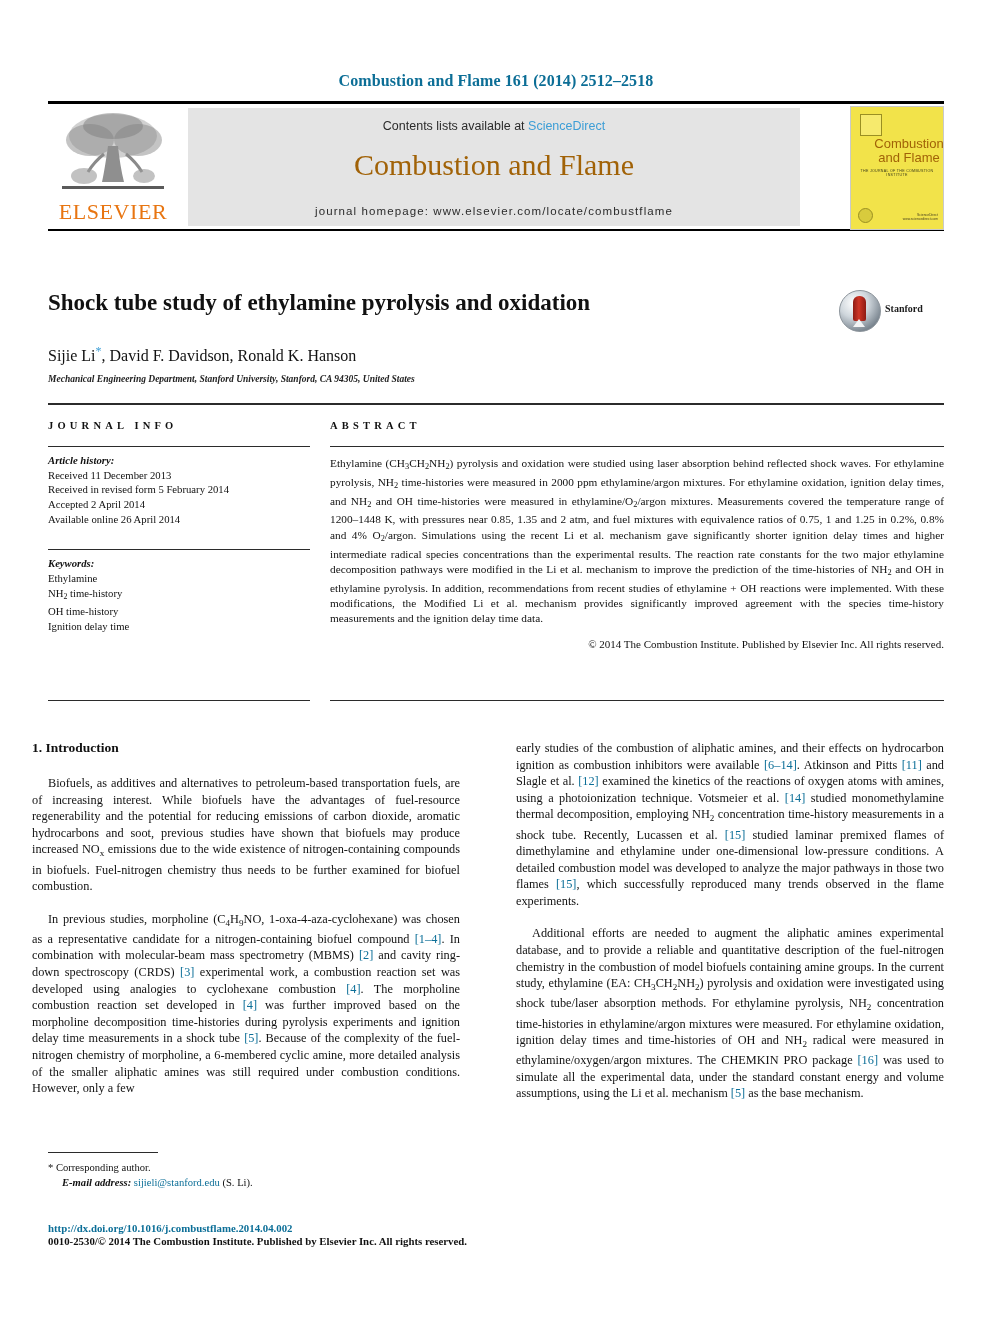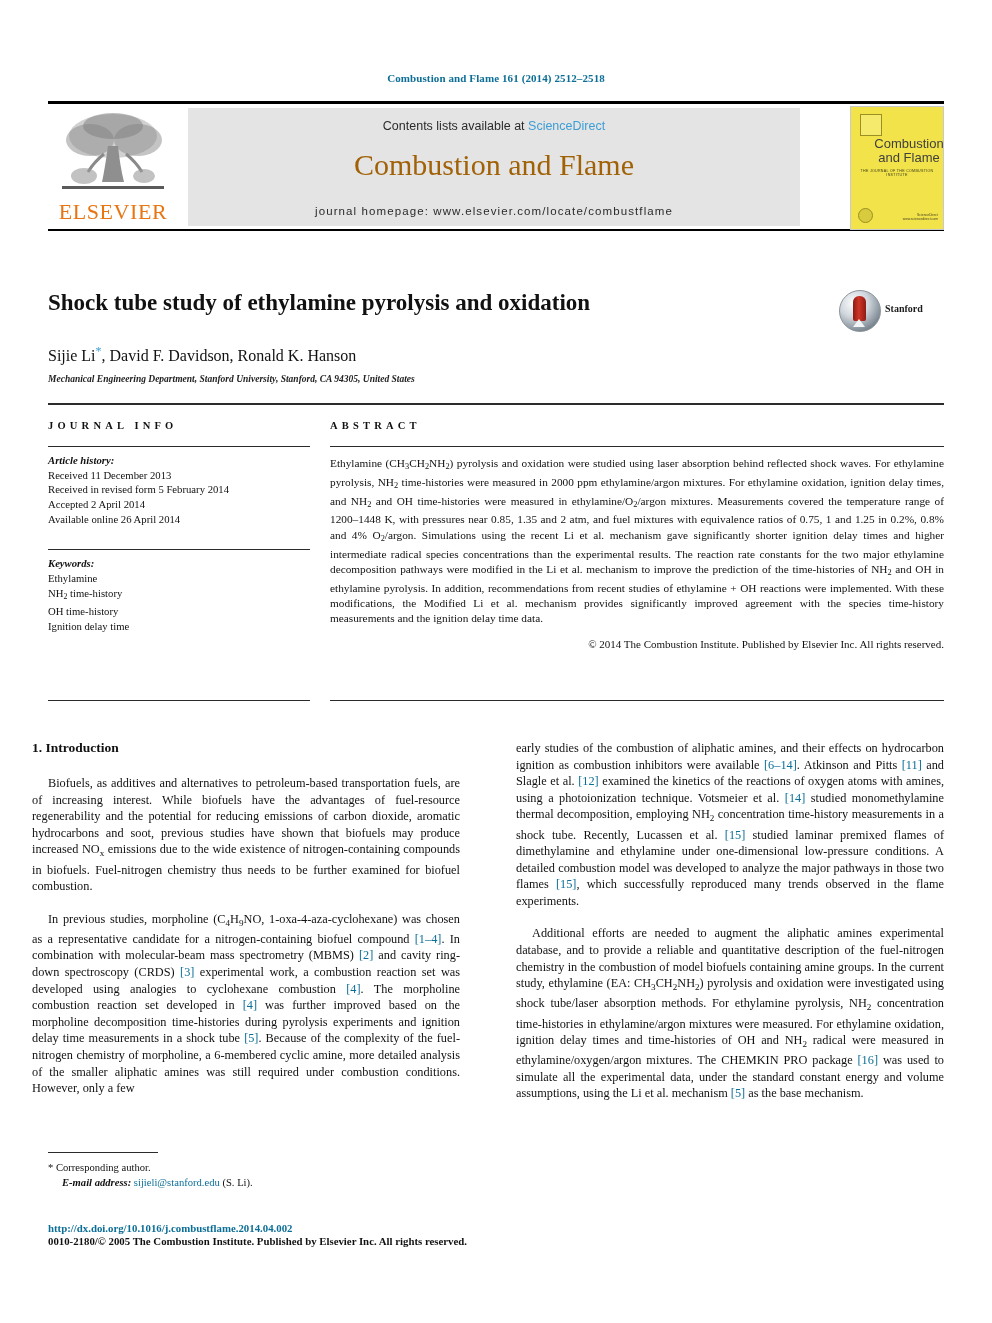--- a/index.html
+++ b/index.html
@@ -24,21 +24,21 @@
   }
 
   
   .running-head {
     position: absolute;
     left: 0; top: 72px;
     width: 992px;
     text-align: center;
     font-family: "Liberation Serif", serif;
     font-weight: bold;
-    font-size: 11px;
+    font-size: 16px;
     color: #0c6e96;
     letter-spacing: 0.1px;
   }
 
   
   .masthead {
     position: absolute;
     left: 48px; top: 101px;
     width: 896px;
     height: 130px;
@@ -126,21 +126,21 @@
     background: #f6ea6d;
   }
   .cover-title {
     position: absolute;
     left: 0; top: 30px;
     width: 116px;
     text-align: center;
     font-family: "Liberation Sans", sans-serif;
     font-size: 13px;
     line-height: 14px;
-    color: #404040;
+    color: #a16207;
   }
   .cover-sub {
     position: absolute;
     left: 0; top: 62px;
     width: 92px;
     text-align: center;
     font-family: "Liberation Sans", sans-serif;
     font-size: 3.6px;
     letter-spacing: 0.3px;
     color: #3a3a1a;
@@ -460,16 +460,16 @@
   </div>
 
   <div class="footnote">
     <div class="footnote-rule"></div>
     <div class="footnote-line">* Corresponding author.</div>
     <div class="footnote-line" style="padding-left:14px"><span class="em">E-mail address:</span> <span class="mail">sijieli@stanford.edu</span><span> (S. Li).</span></div>
   </div>
 
   <div class="footer">
     <div class="doi">http://dx.doi.org/10.1016/j.combustflame.2014.04.002</div>
-    <div class="issn">0010-2180/© 2005 The Combustion Institute. Published by Elsevier Inc. All rights reserved.</div>
+    <div class="issn">0010-2530/© 2014 The Combustion Institute. Published by Elsevier Inc. All rights reserved.</div>
   </div>
 
 </div>
 
 </body></html>

